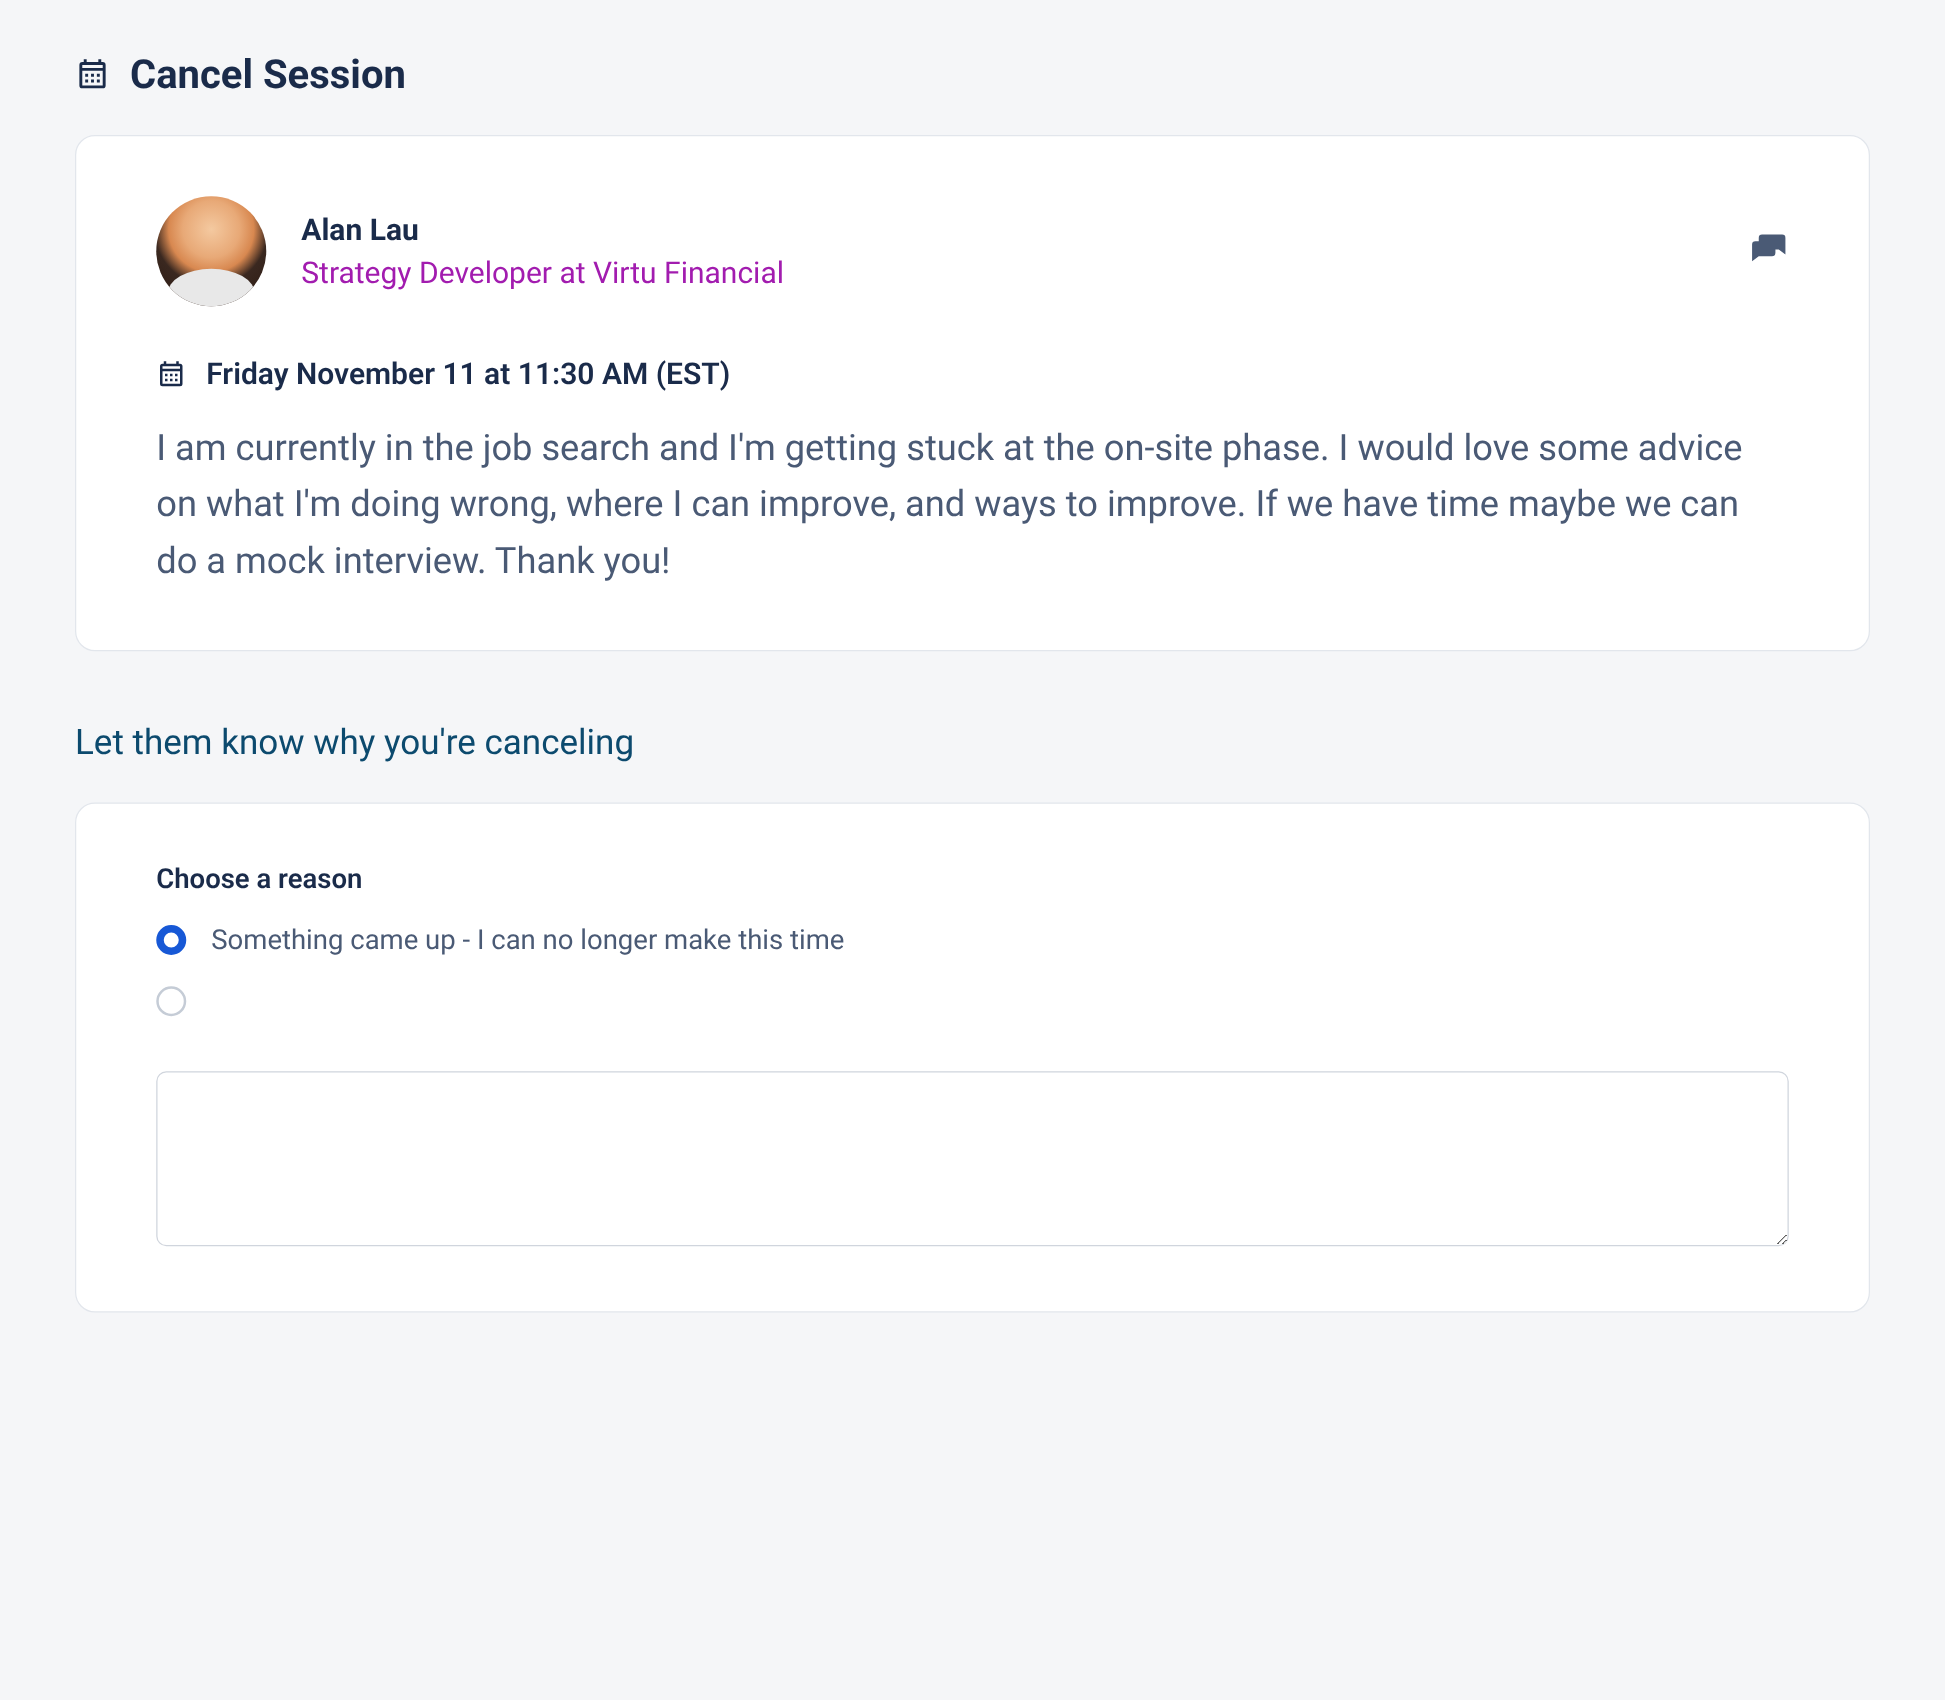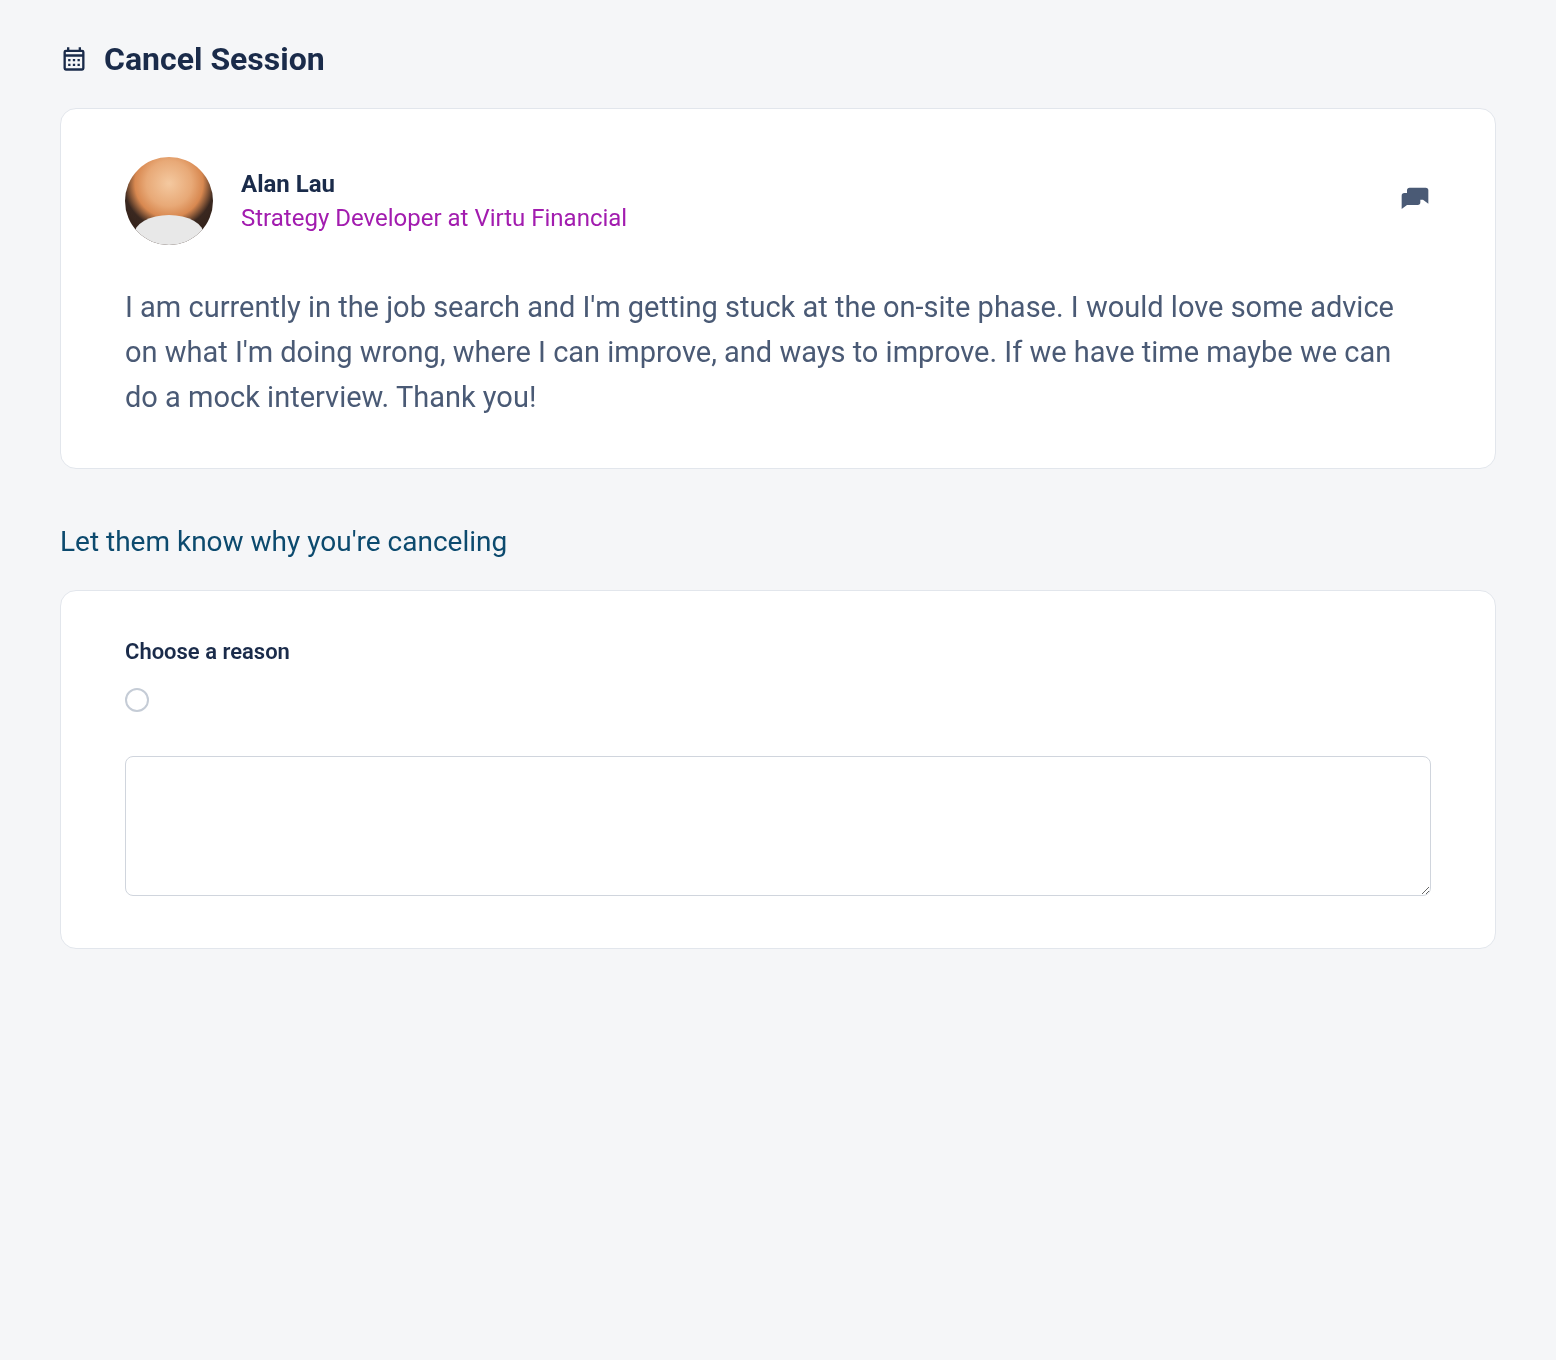--- a/index.html
+++ b/index.html
@@ -183,30 +183,42 @@
         <div class="title">Strategy Developer at Virtu Financial</div>
       </div>
     </div>
     <span class="chat-icon">
       <svg viewBox="0 0 24 24" fill="currentColor" width="32" height="32">
         <path d="M20 2H8a2 2 0 0 0-2 2v2H4a2 2 0 0 0-2 2v10l4-3h8a2 2 0 0 0 2-2V11h2l4 3V4a2 2 0 0 0-2-2z"></path>
       </svg>
     </span>
   </div>
 
+  <div class="session-time">
+    <span class="icon">
+      <svg viewBox="0 0 24 24" fill="currentColor" width="24" height="24">
+        <path d="M19 4h-1V2h-2v2H8V2H6v2H5a2 2 0 0 0-2 2v14a2 2 0 0 0 2 2h14a2 2 0 0 0 2-2V6a2 2 0 0 0-2-2zm0 16H5V10h14v10zM5 8V6h14v2H5zm2 4h2v2H7v-2zm4 0h2v2h-2v-2zm4 0h2v2h-2v-2zm-8 4h2v2H7v-2zm4 0h2v2h-2v-2zm4 0h2v2h-2v-2z"></path>
+      </svg>
+    </span>
+    <span class="time-text">Friday November 11 at 11:30 AM (EST)</span>
+  </div>
 
   <p class="session-description">I am currently in the job search and I'm getting stuck at the on-site phase. I would love some advice on what I'm doing wrong, where I can improve, and ways to improve. If we have time maybe we can do a mock interview. Thank you!</p>
 </div>
 
 <h2 class="section-heading">Let them know why you're canceling</h2>
 
 <div class="card">
   <label class="form-label">Choose a reason</label>
 
   <div class="radio-group">
+    <div class="radio-item selected">
+      <span class="radio-circle"></span>
+      <span class="radio-label">Something came up - I can no longer make this time</span>
+    </div>
     <div class="radio-item">
       <span class="radio-circle"></span>
     </div>
   </div>
 
   <div class="textarea-wrapper">
     <textarea value="" style=""></textarea>
   </div>
 </div>
 

